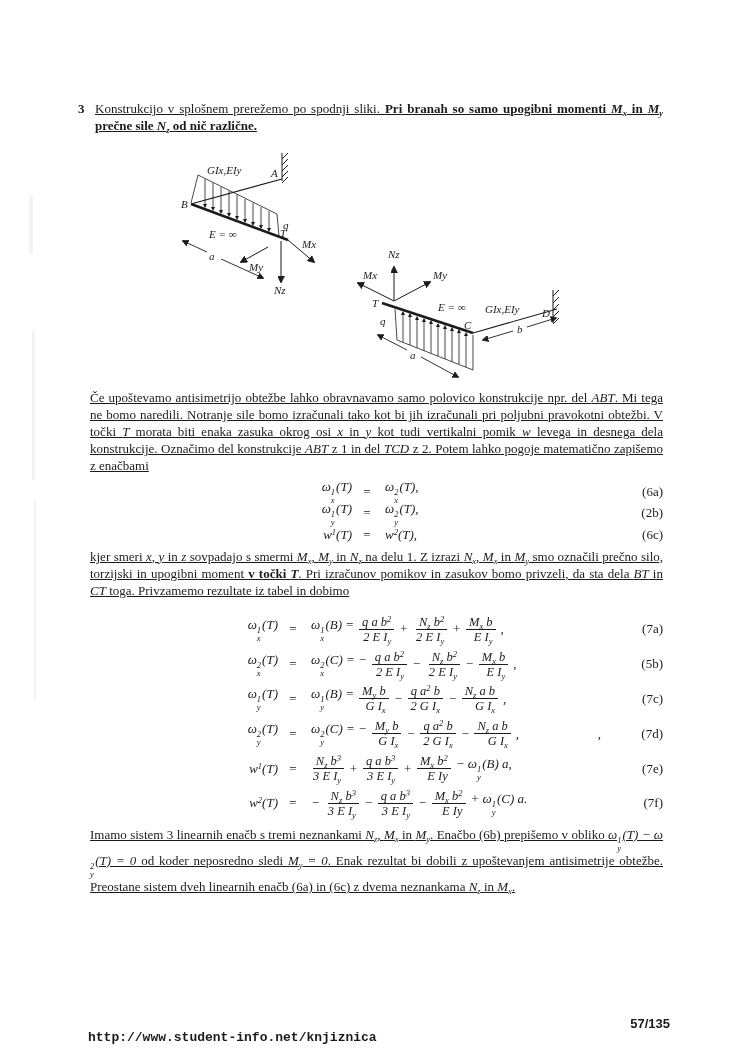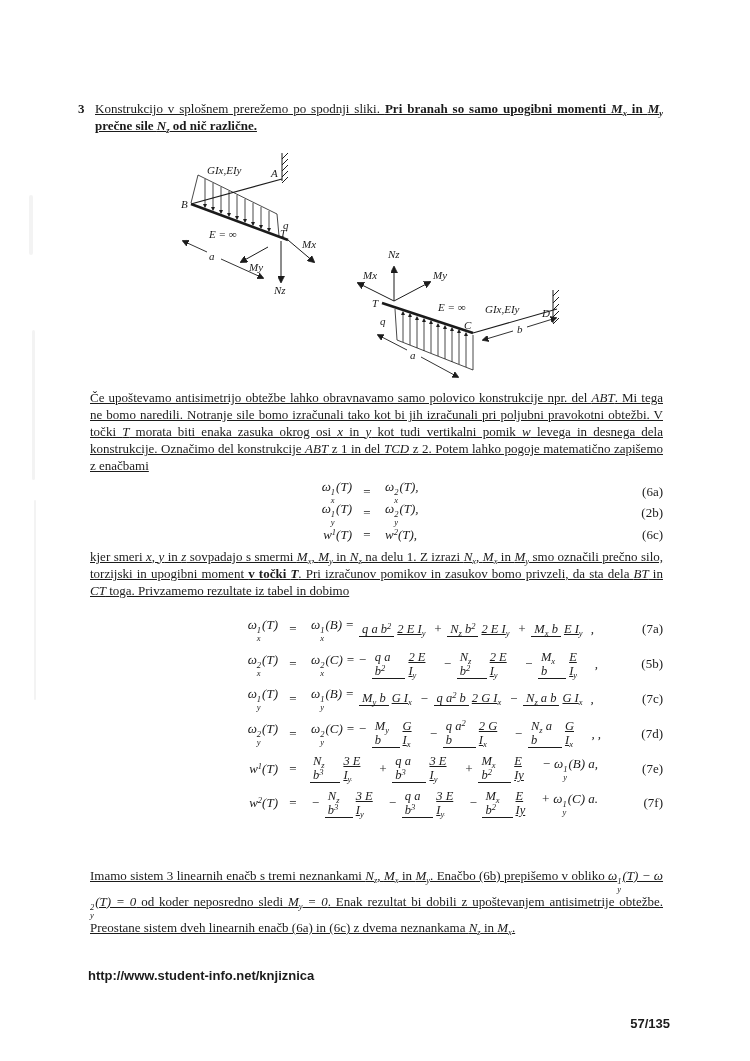--- a/index.html
+++ b/index.html
@@ -20,24 +20,24 @@
   .eq-block{font-size:13px;}
   .eq-row{display:flex;align-items:center;}
   .eq6 .eq-row{height:21.5px;}
   .eq7 .eq-row{height:34.8px;}
   .eq-lhs{text-align:right;font-style:italic;flex:none;}
   .eq6 .eq-lhs{width:202px;}
   .eq7 .eq-lhs{width:128px;}
   .eq-rel{width:30px;text-align:center;flex:none;}
   .eq-rhs{display:flex;align-items:center;font-style:italic;}
   .mtok{margin:0 3px;white-space:pre;}
-  .frac{display:inline-flex;flex-direction:row;align-items:flex-start;
+  .frac{display:inline-flex;flex-direction:column;align-items:flex-end;
         line-height:14px;margin:0 2px;font-size:12.5px;}
   .frac .num{border-bottom:1px solid #1b1b1b;padding:0 3px;}
-  .frac .den{padding:0 3px;text-decoration:underline;}
+  .frac .den{padding:0 3px;}
   .eq-fill{flex:1;text-align:right;font-style:italic;padding-right:26px;}
   .eq-num{width:36px;text-align:right;flex:none;font-style:normal;}
   .figtext{font-family:"Liberation Serif",serif;font-style:italic;font-size:11px;fill:#1b1b1b;}
   .footer{font-family:"Liberation Sans",sans-serif;font-weight:bold;font-size:13px;}
   svg line, svg path{stroke:#1b1b1b;}
 </style>
 </head>
 <body>
 
 <div class="smudge" style="left:29px;top:195px;width:4px;height:60px;"></div>
@@ -355,22 +355,22 @@
           <span class="num"><span class="mi">M</span><sub class="mi">x</sub><span class="mi"> b</span><sup class="mi">2</sup></span>
           <span class="den"><span class="mi">E Iy</span></span>
         </span>
         <span class="mtok"><span class="mi">+ ω</span><span class="ss mi"><span>1</span><span>y</span></span><span class="mi">(C) a.</span></span>
       </span>
       <span class="eq-fill"></span>
       <span class="eq-num">(7f)</span>
     </div>
   </div>
 
-<div class="abs para" style="left:90px;top:867px;width:573px;"><span><span>Imamo sistem 3 linearnih enačb s tremi neznankami </span><span class="mi">N</span><sub class="mi">z</sub><span>, </span><span class="mi">M</span><sub class="mi">x</sub><span> in </span><span class="mi">M</span><sub class="mi">y</sub><span>. Enačbo (6b) prepišemo v obliko </span><span class="mi">ω</span><span class="ss mi">
+<div class="abs para" style="left:90px;top:826px;width:573px;"><span><span>Imamo sistem 3 linearnih enačb s tremi neznankami </span><span class="mi">N</span><sub class="mi">z</sub><span>, </span><span class="mi">M</span><sub class="mi">x</sub><span> in </span><span class="mi">M</span><sub class="mi">y</sub><span>. Enačbo (6b) prepišemo v obliko </span><span class="mi">ω</span><span class="ss mi">
         <span>1</span>
         <span>y</span>
       </span><span class="mi">(T) − ω</span><span class="ss mi">
         <span>2</span>
         <span>y</span>
       </span><span class="mi">(T) = 0</span><span> od koder neposredno sledi </span><span class="mi">M</span><sub class="mi">y</sub><span class="mi"> = 0</span><span>. Enak rezultat bi dobili z upoštevanjem antisimetrije obtežbe. Preostane sistem dveh linearnih enačb (6a) in (6c) z dvema neznankama </span><span class="mi">N</span><sub class="mi">z</sub><span> in </span><span class="mi">M</span><sub class="mi">x</sub><span>.</span></span></div>
 
-<div class="abs footer" style="left:88px;top:968px;">http://www.student-info.net/knjiznica</div>
+<div class="abs footer" style="left:88px;top:1030px;font-family:Liberation Mono, monospace;">http://www.student-info.net/knjiznica</div>
 <div class="abs footer" style="right:80px;top:1016px;">57/135</div>
 
 </body></html>

